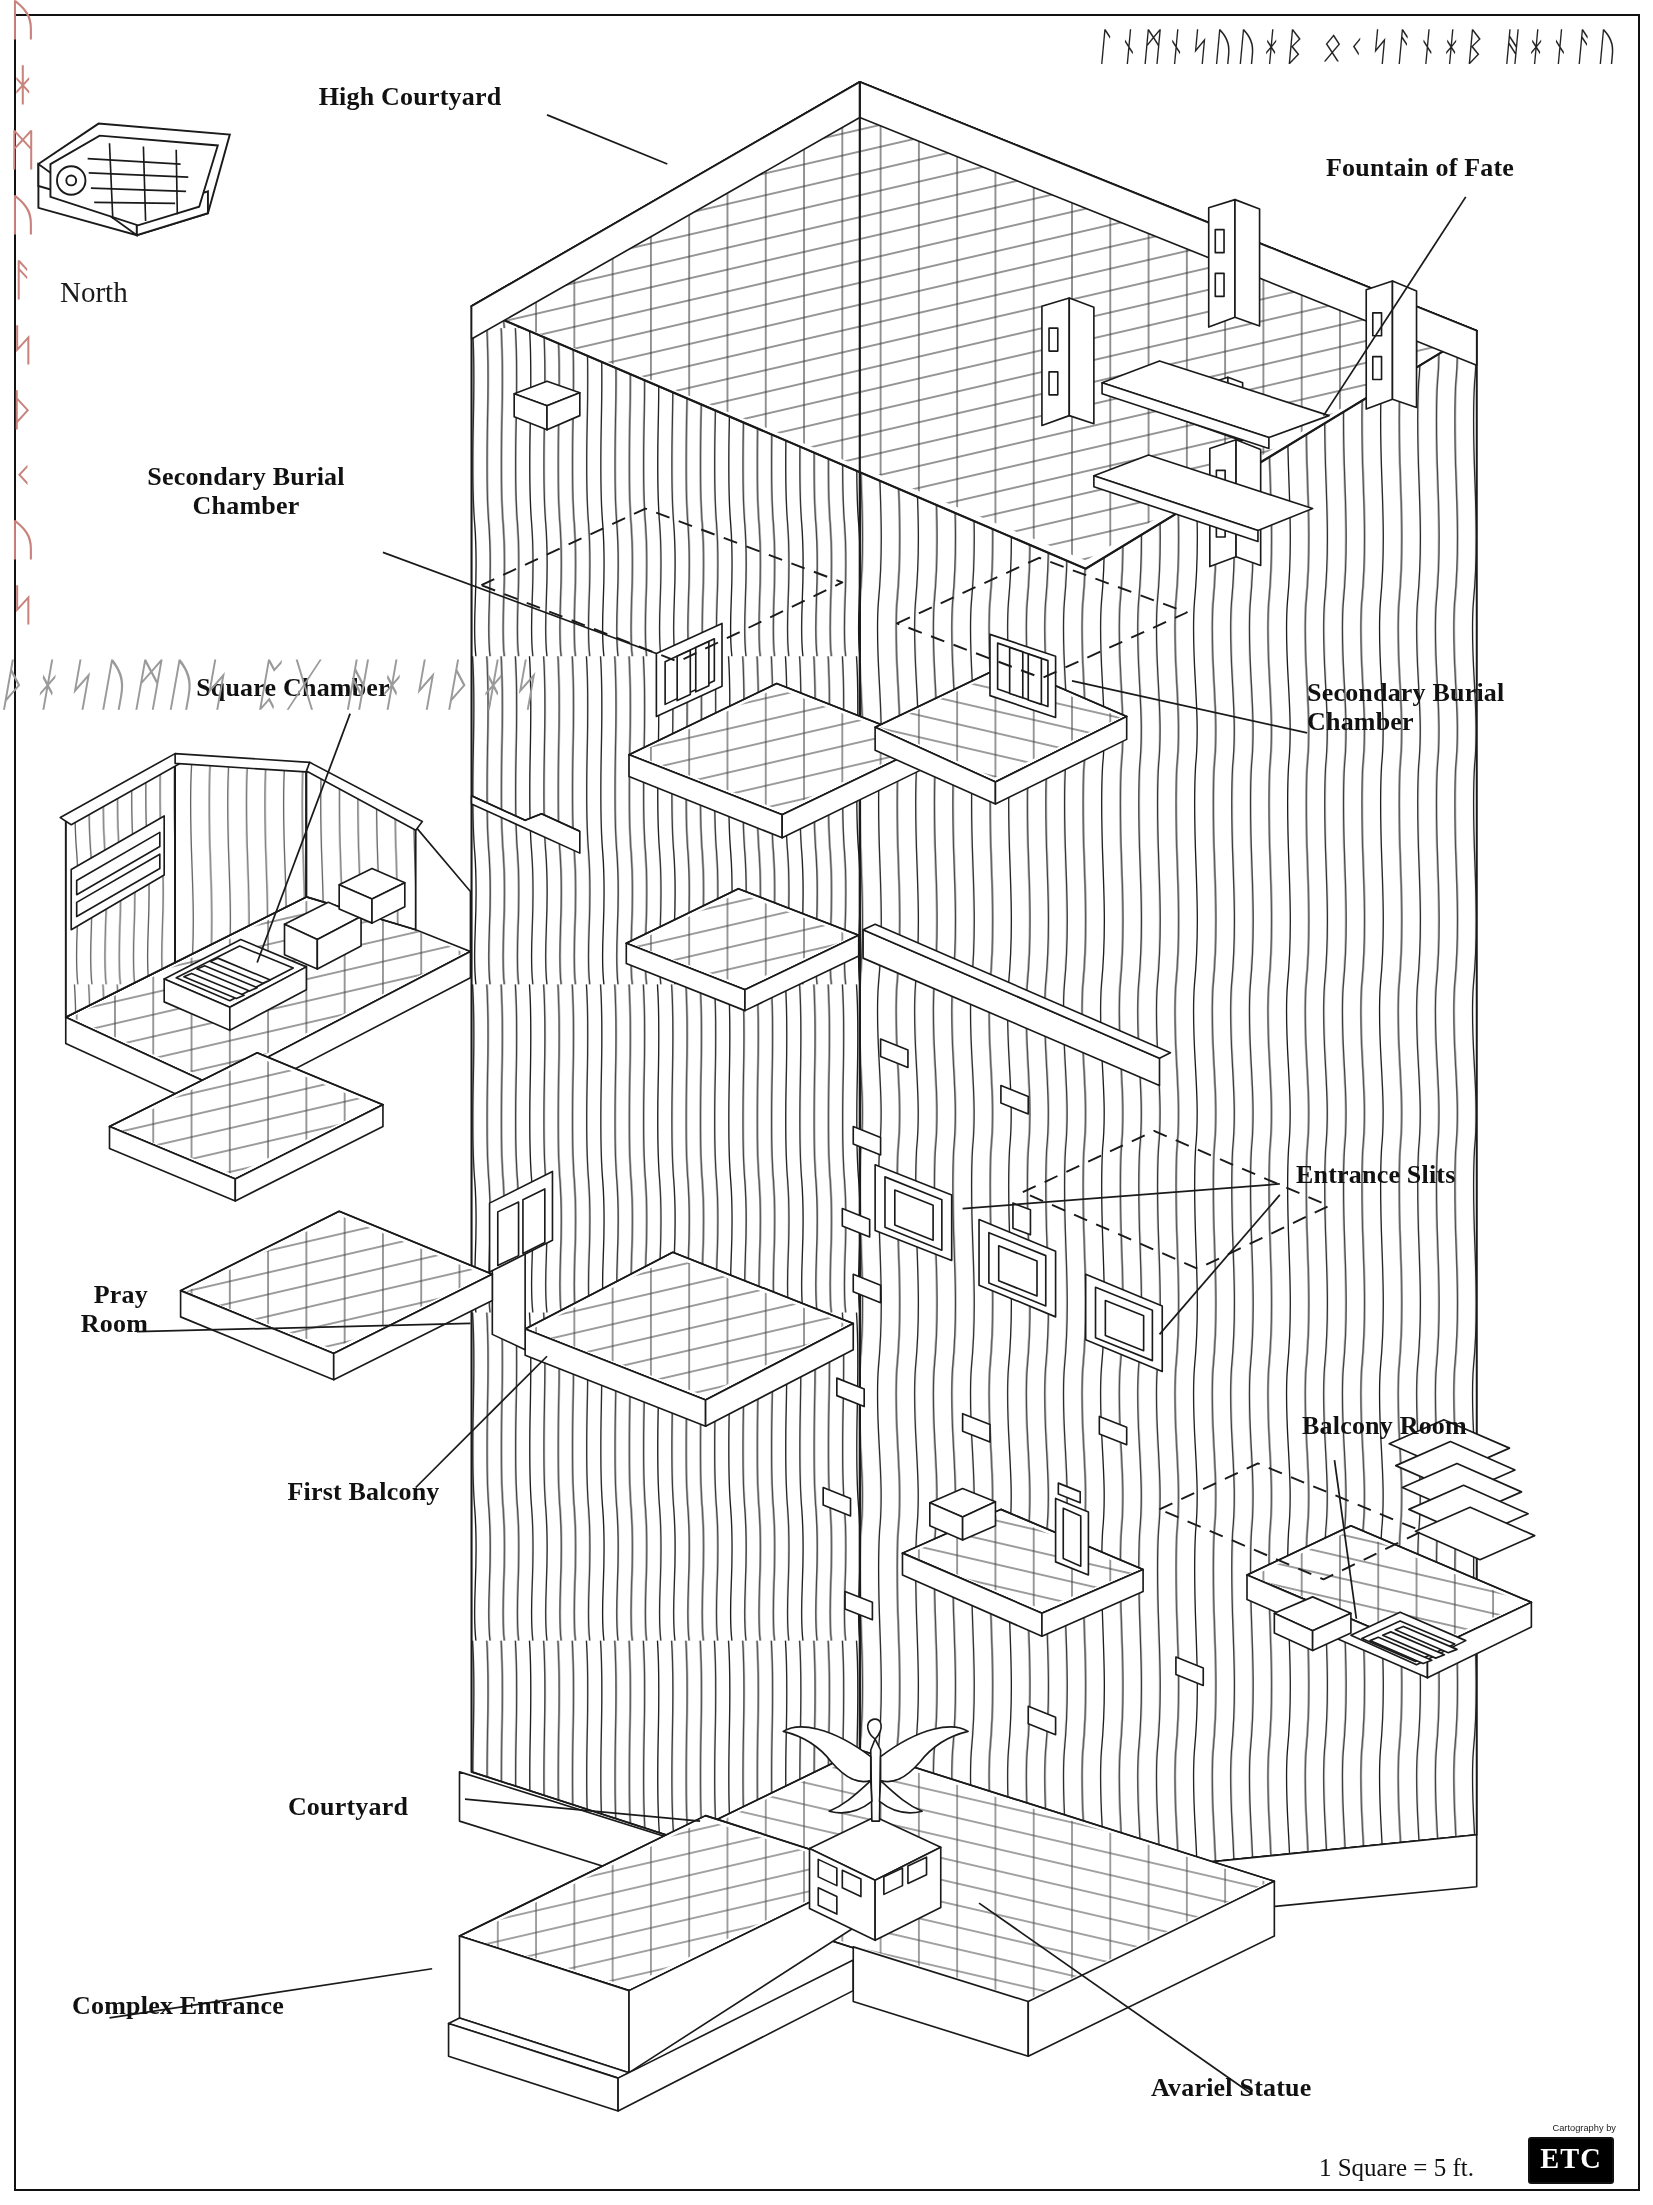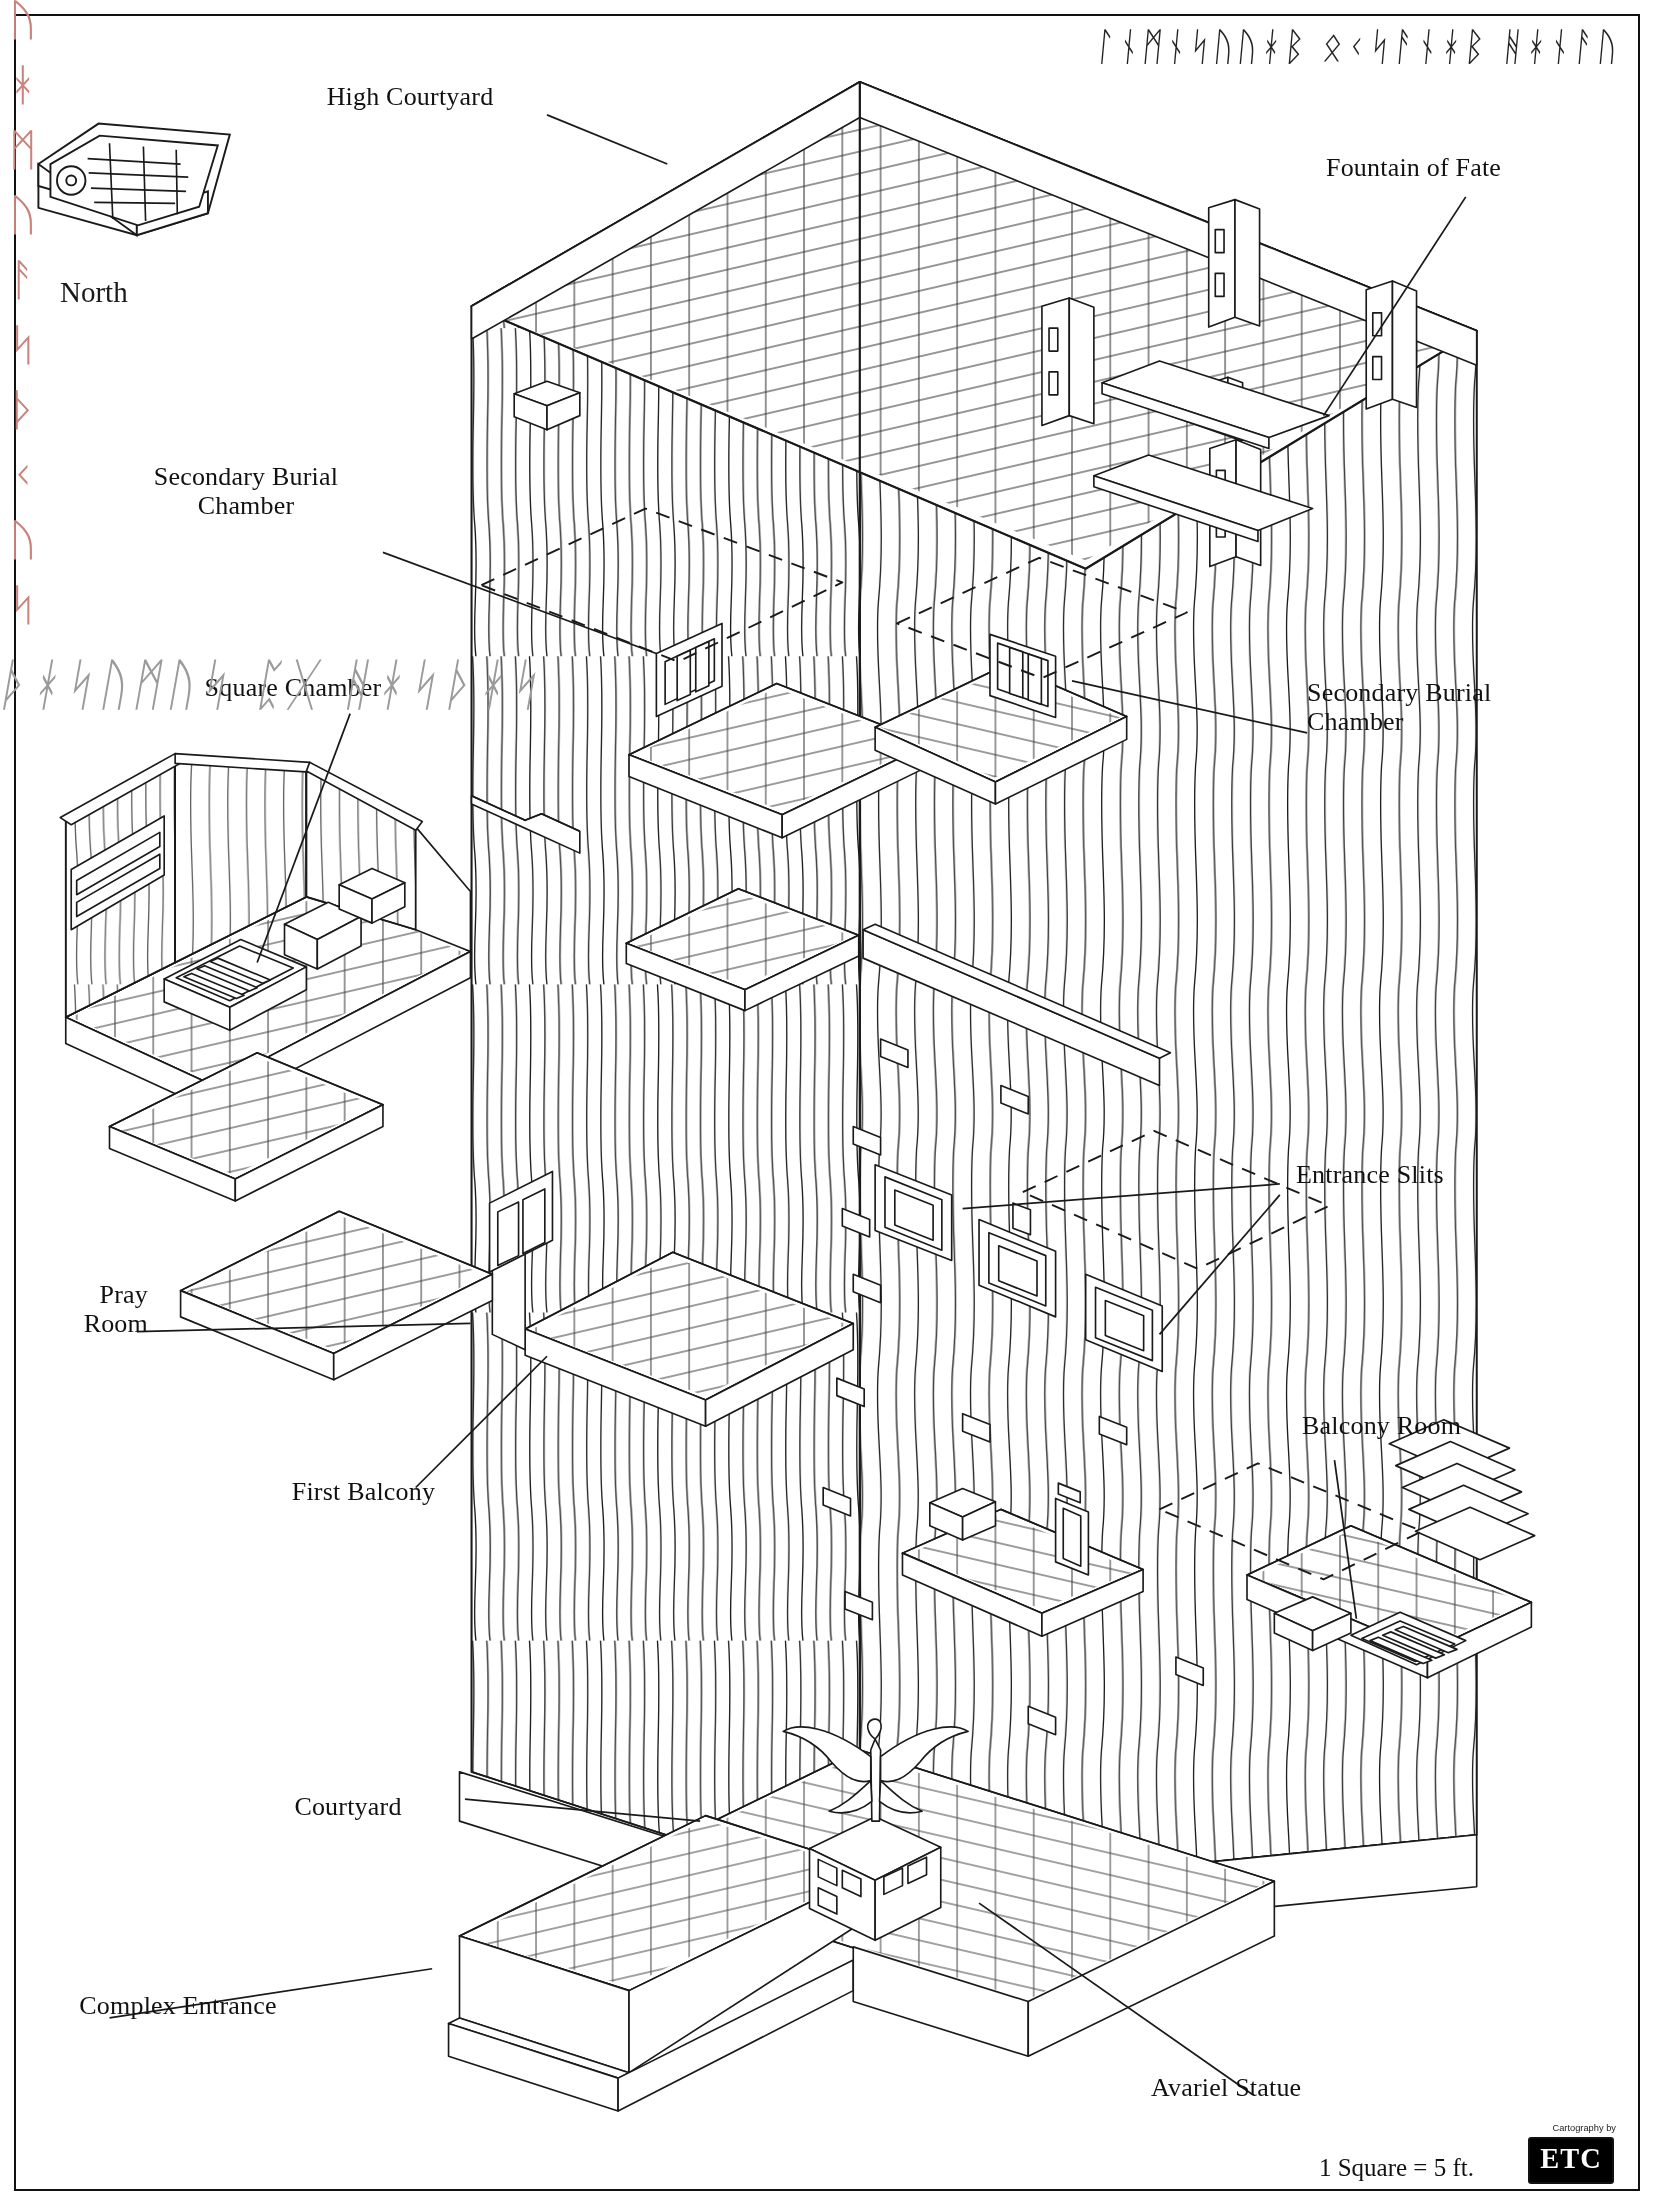--- a/index.html
+++ b/index.html
@@ -26,20 +26,21 @@
   }
   .label{
     position:absolute;
     font-family:"Liberation Serif", serif;
     font-size:26px;
     line-height:1.12;
     color:#111;
     letter-spacing:0.2px;
     white-space:pre-line;
     text-align:center;
+    font-weight:bold;
   }
   .label.l-left{text-align:right;}
   .label.l-right{text-align:left;}
   .runic{
     position:absolute;
     font-family:"DejaVu Serif", serif;
     color:#111;
     letter-spacing:3.3px;
   }
   .title-runes{

